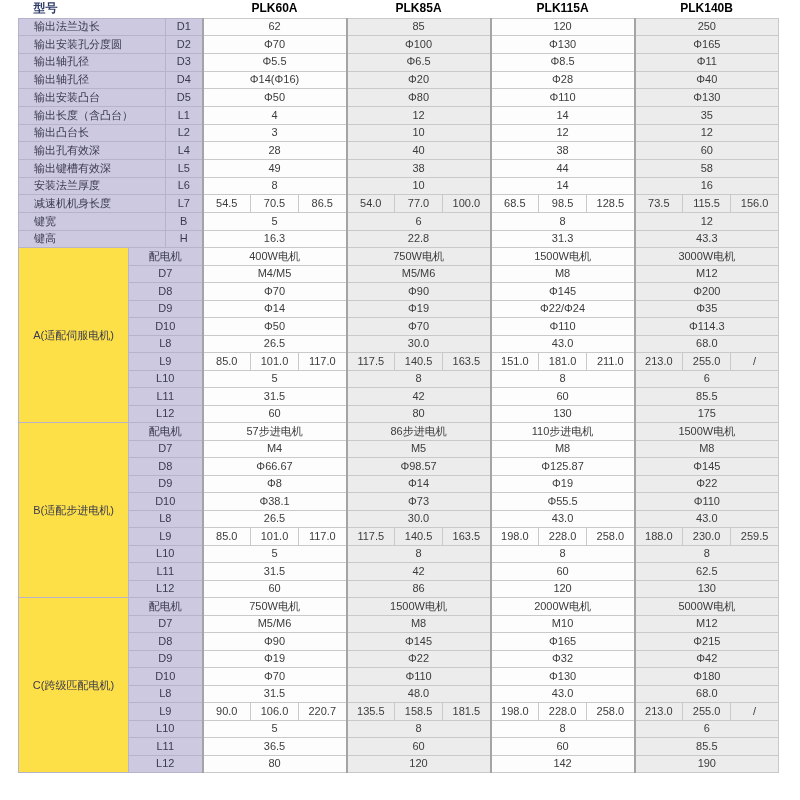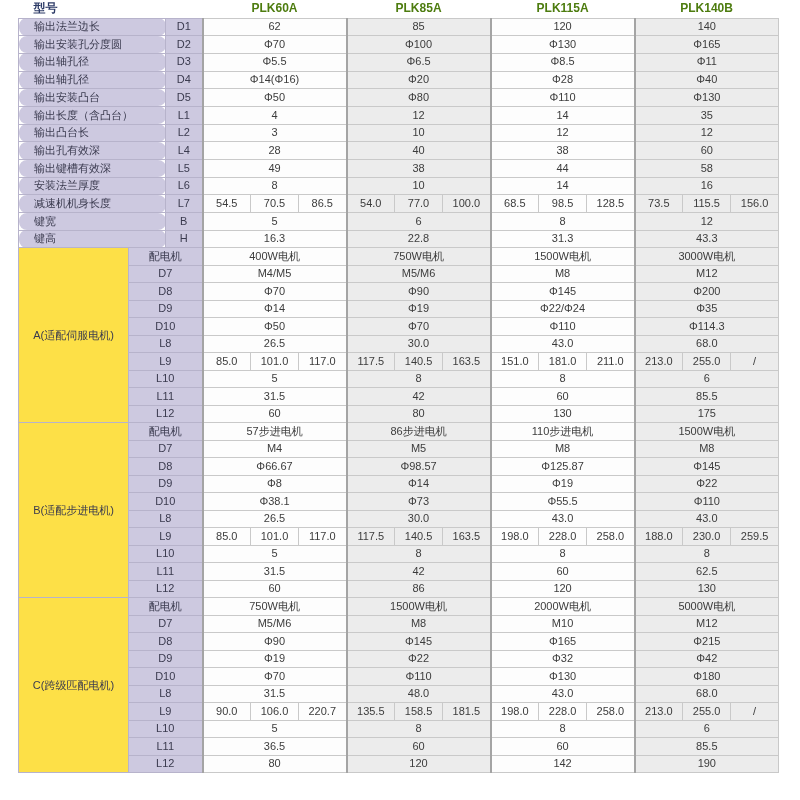--- a/index.html
+++ b/index.html
@@ -41,33 +41,32 @@
     text-align: left;
     padding-left: 15px;
     font-weight: bold;
     font-size: 12px;
     color: #2c3a66;
     margin-top: 24px;
   }
   td.model-name {
     font-weight: bold;
     font-size: 12px;
-    color: #4d7c0f;
+    color: #000000;
   }
   tr.up { height: 17.7px; }
   tr.lo { height: 17.5px; }
   td.lav {
     background: #cdc9e0;
     border: 1px solid #b7b3cb;
     color: #3a3a4e;
   }
   td.row-label {
     text-align: left;
     padding-left: 15px;
-    border-radius: 8px;
   }
   td.section-cell {
     background: #fde047;
     font-size: 11px;
   }
   td.val {
     background: #fdfdfd;
     border: 1px solid #c9c9c9;
   }
   td.val.shade { background: #ececec; }
@@ -102,21 +101,21 @@
         <td colspan="3" class="model-name">PLK85A</td>
         <td colspan="3" class="model-name">PLK115A</td>
         <td colspan="3" class="model-name">PLK140B</td>
       </tr>
     <tr class="up">
           <td class="lav row-label" colspan="2">输出法兰边长</td>
           <td class="lav code">D1</td>
           <td class="val gstart" colspan="3">62</td>
           <td class="val shade gstart" colspan="3">85</td>
           <td class="val gstart" colspan="3">120</td>
-          <td class="val shade gstart" colspan="3">140</td>
+          <td class="val shade gstart" colspan="3">250</td>
         </tr>
         <tr class="up">
           <td class="lav row-label" colspan="2">输出安装孔分度圆</td>
           <td class="lav code">D2</td>
           <td class="val gstart" colspan="3">Φ70</td>
           <td class="val shade gstart" colspan="3">Φ100</td>
           <td class="val gstart" colspan="3">Φ130</td>
           <td class="val shade gstart" colspan="3">Φ165</td>
         </tr>
         <tr class="up">

